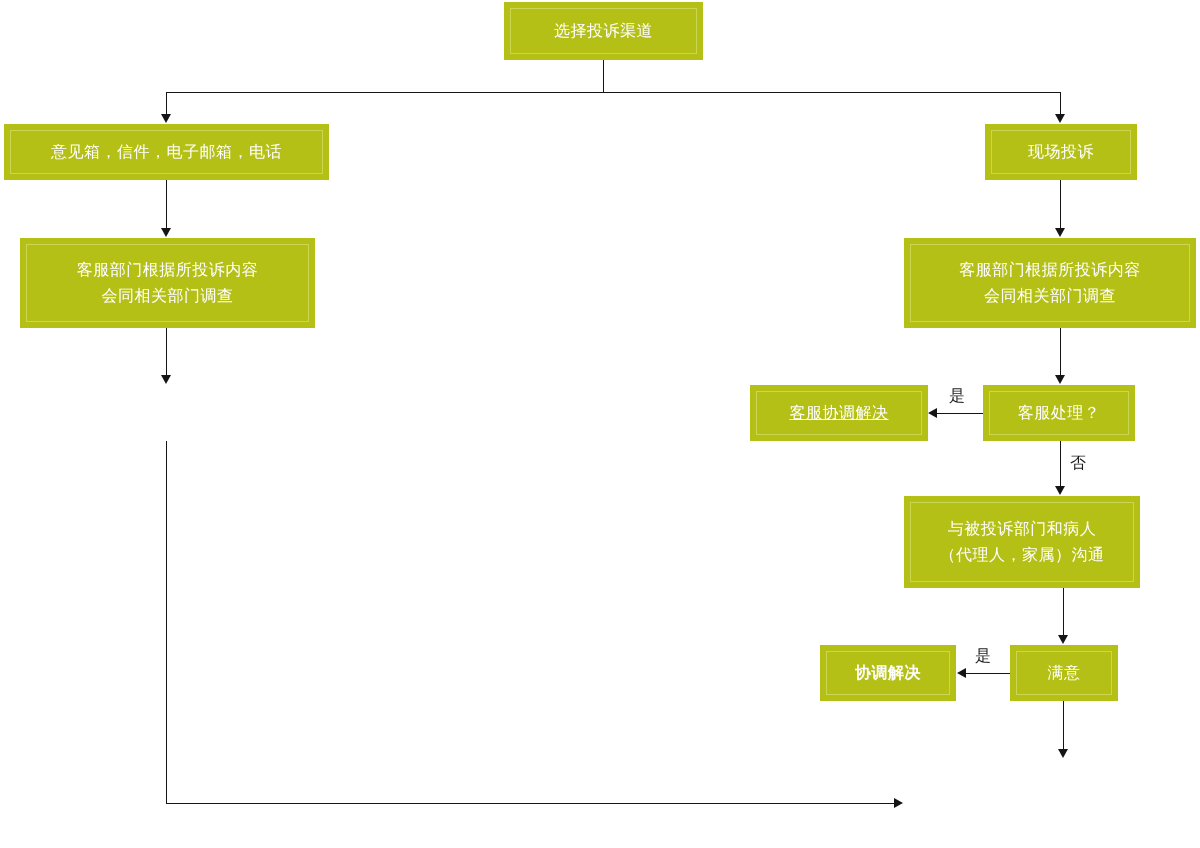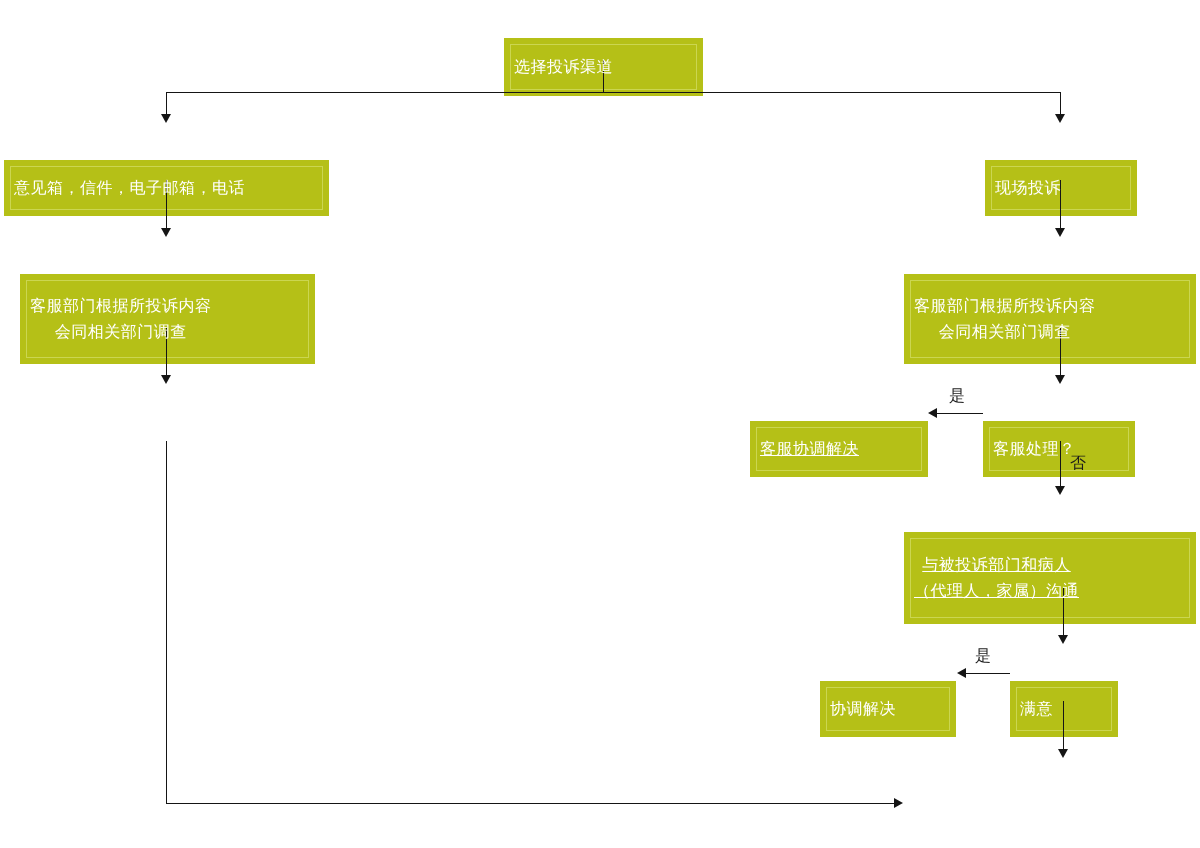--- a/index.html
+++ b/index.html
@@ -14,28 +14,27 @@
     background: #ffffff;
     overflow: hidden;
     font-family: "Liberation Sans", "DejaVu Sans", sans-serif;
   }
   .node {
     position: absolute;
     box-sizing: border-box;
     background: #b5c017;
     display: flex;
     align-items: center;
-    justify-content: flex-start;
+    justify-content: center;
     color: #ffffff;
     font-size: 16px;
     line-height: 26px;
     text-align: center;
     white-space: pre-line;
     letter-spacing: 0.5px;
-    margin-top: 36px;
   }
   .node::after {
     content: "";
     position: absolute;
     left: 6px;
     top: 6px;
     right: 6px;
     bottom: 6px;
     border: 1px solid #cbd651;
     pointer-events: none;
@@ -112,30 +111,30 @@
 
 
   <div class="node" style="left:983px; top:385px; width:152px; height:56px;">
     <span class="node-text">客服处理？</span>
   </div>
 
   <div class="node" style="left:750px; top:385px; width:178px; height:56px;text-decoration:underline;">
     <span class="node-text">客服协调解决</span>
   </div>
 
-  <div class="node" style="left:904px; top:496px; width:292px; height:92px;text-decoration:underline;">
+  <div class="node" style="left:904px; top:496px; width:236px; height:92px;">
     <span class="node-text">与被投诉部门和病人
 （代理人，家属）沟通</span>
   </div>
 
   <div class="node" style="left:1010px; top:645px; width:108px; height:56px;">
     <span class="node-text">满意</span>
   </div>
 
-  <div class="node" style="left:820px; top:645px; width:136px; height:56px;">
+  <div class="node" style="left:820px; top:645px; width:136px; height:56px;font-weight:bold;">
     <span class="node-text">协调解决</span>
   </div>
 
 
   <div class="edge-v" style="left:603px; top:60px; height:33px;"></div>
   <div class="edge-h" style="left:166px; top:92px; width:895px;"></div>
 
   <div class="edge-v" style="left:166px; top:92px; height:23px;"></div>
   <div class="arrow arrow-down" style="left:161px; top:114px;"></div>
 

